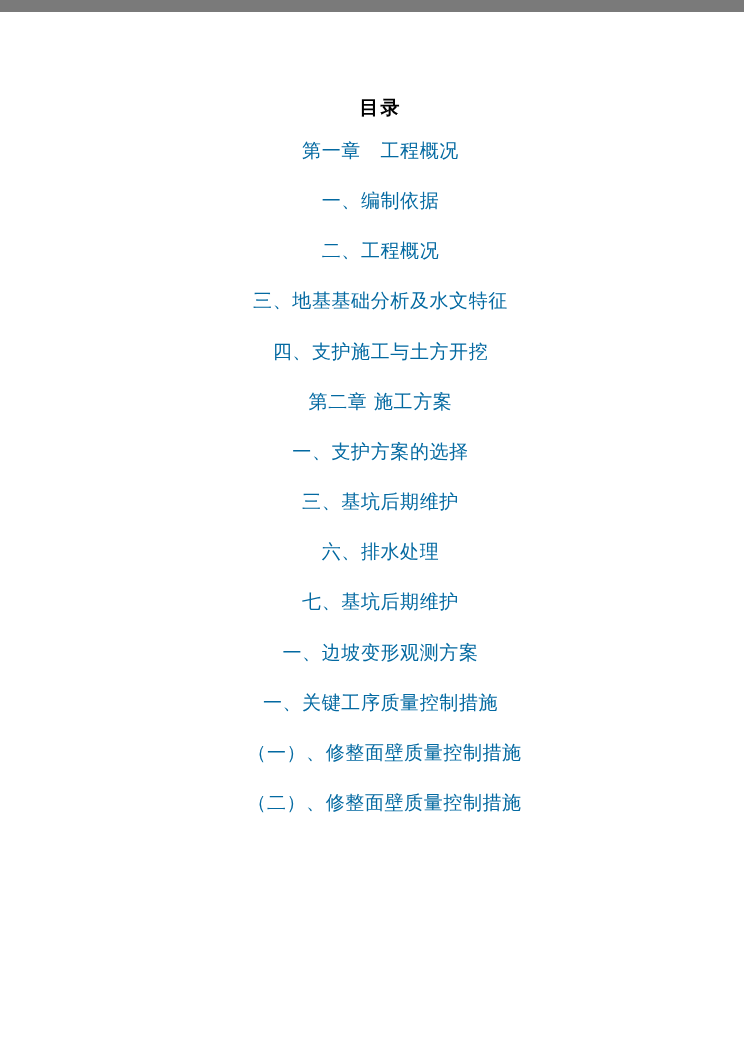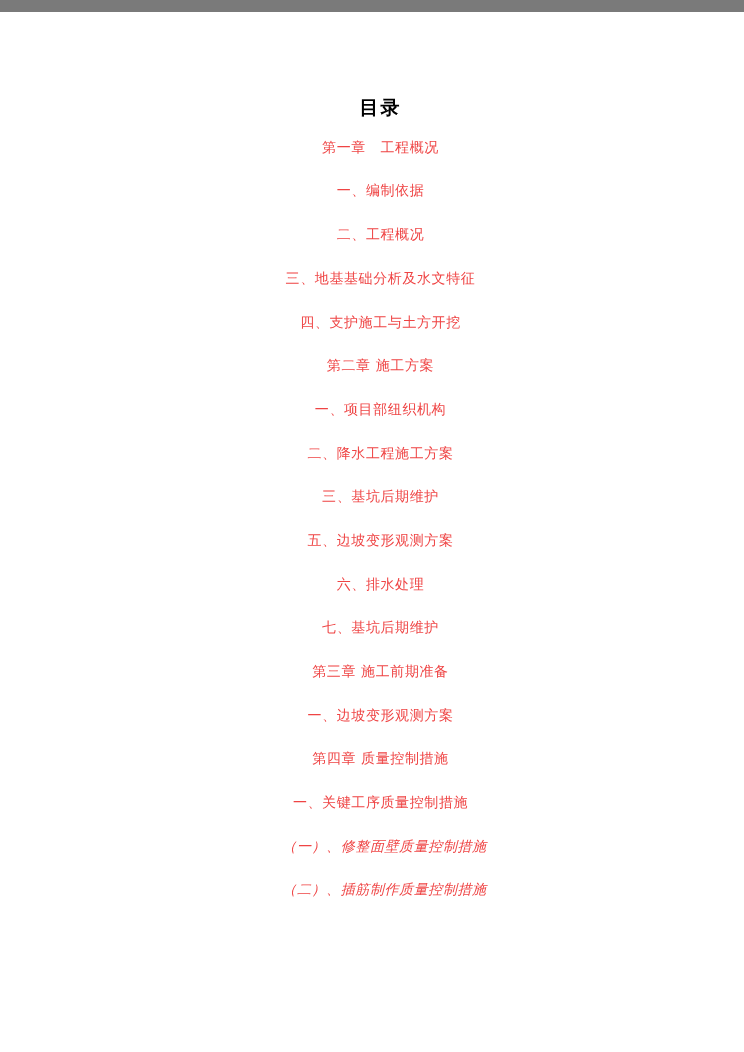--- a/index.html
+++ b/index.html
@@ -35,58 +35,53 @@
     margin: 0 0 19px 0;
     line-height: 1.2;
   }
   .toc-list {
     margin: 0;
     padding: 0;
     list-style: none;
   }
   .toc-item {
     font-family: "DejaVu Serif", serif;
-    font-size: 14px;
-    color: #ef4444;
+    font-size: 19px;
+    color: #0369a1;
     line-height: 1.3;
     margin: 0 0 25.5px 0;
     letter-spacing: 0.6px;
     white-space: nowrap;
   }
   .toc-item.level-1 {
     padding-left: 0;
   }
   .toc-item.level-2 {
     padding-left: 0;
   }
   .toc-item.level-3 {
     padding-left: 8px;
-    font-style: italic;
   }
 </style>
 </head>
 <body>
 
 <div class="page">
   <div class="content">
     <h1 class="doc-title">目录</h1>
     <ul class="toc-list">
         <li class="toc-item level-1">第一章　工程概况</li>
         <li class="toc-item level-2">一、编制依据</li>
         <li class="toc-item level-2">二、工程概况</li>
         <li class="toc-item level-2">三、地基基础分析及水文特征</li>
         <li class="toc-item level-2">四、支护施工与土方开挖</li>
         <li class="toc-item level-1">第二章  施工方案</li>
-        <li class="toc-item level-2">一、项目部纽织机构</li>
-        <li class="toc-item level-2">二、降水工程施工方案</li>
+        <li class="toc-item level-2">一、支护方案的选择</li>
         <li class="toc-item level-2">三、基坑后期维护</li>
-        <li class="toc-item level-2">五、边坡变形观测方案</li>
         <li class="toc-item level-2">六、排水处理</li>
         <li class="toc-item level-2">七、基坑后期维护</li>
-        <li class="toc-item level-1">第三章  施工前期准备</li>
         <li class="toc-item level-2">一、边坡变形观测方案</li>
-        <li class="toc-item level-1">第四章  质量控制措施</li>
         <li class="toc-item level-2">一、关键工序质量控制措施</li>
         <li class="toc-item level-3">（一）、修整面壁质量控制措施</li>
-        <li class="toc-item level-3">（二）、插筋制作质量控制措施</li>
+        <li class="toc-item level-3">（二）、修整面壁质量控制措施</li>
       </ul>
   </div>
 </div>
 
 </body></html>

